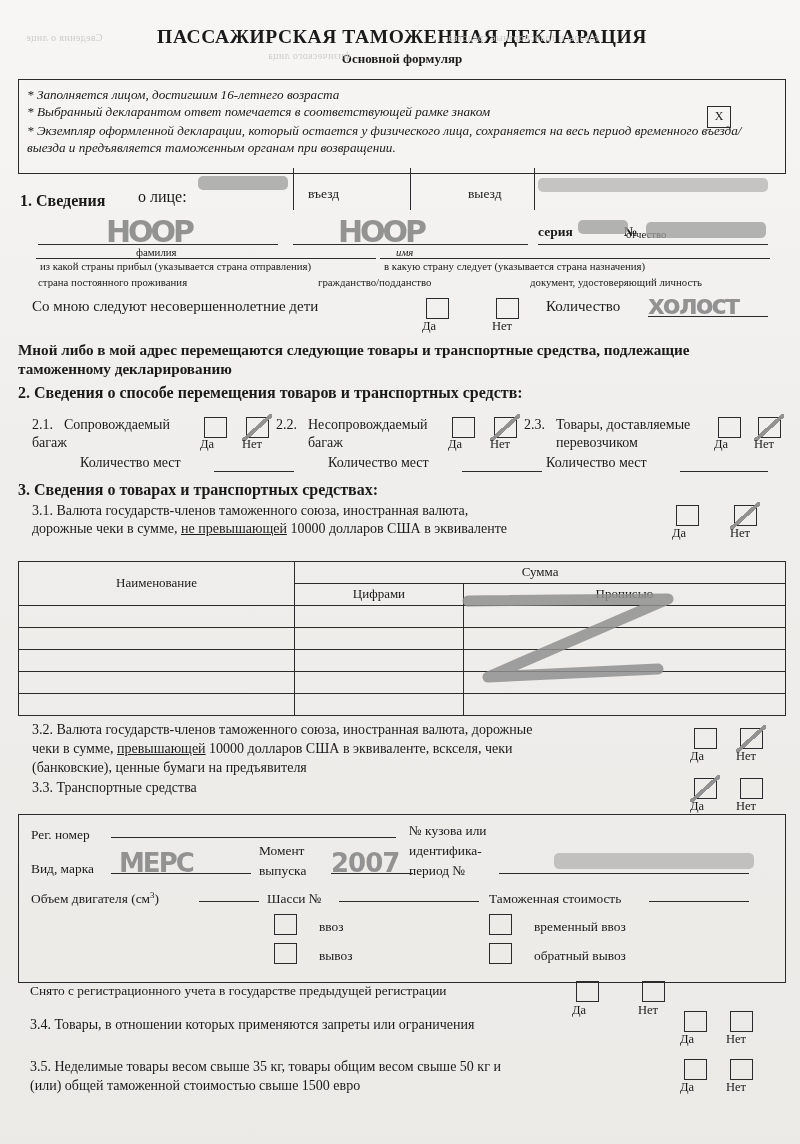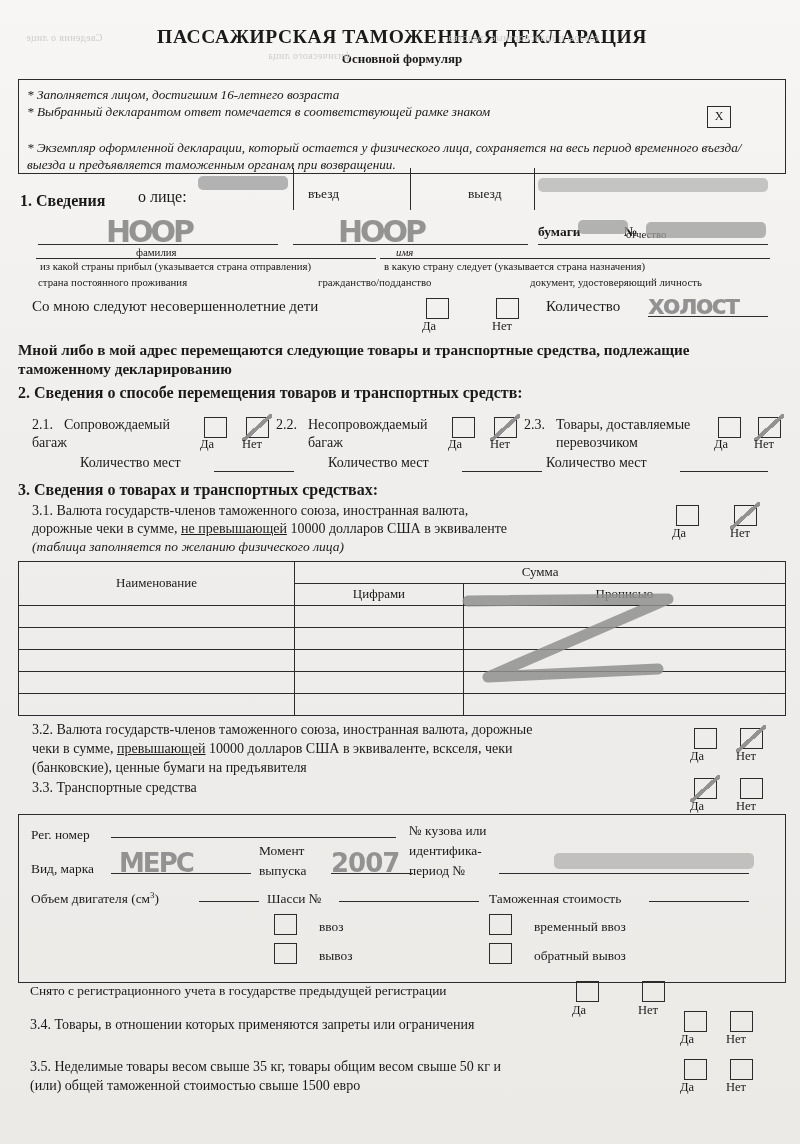--- a/index.html
+++ b/index.html
@@ -134,21 +134,21 @@
     <div class="bleed" style="left:8px;top:22px;">Сведения о лице</div>
     <div class="bleed" style="left:430px;top:22px;">товары и транспортные средства</div>
     <div class="bleed" style="left:250px;top:40px;">физического лица</div>
 
     <h1 class="title">ПАССАЖИРСКАЯ ТАМОЖЕННАЯ ДЕКЛАРАЦИЯ</h1>
     <div class="subtitle">Основной формуляр</div>
 
     <div class="box" style="margin-top:12px;height:80px;">
       <div class="note">* Заполняется лицом, достигшим 16-летнего возраста</div>
       <div class="note">* Выбранный декларантом ответ помечается в соответствующей рамке знаком</div>
-      <div class="note" style="margin-top:18px;font-family:Liberation Serif, serif;">* Экземпляр оформленной декларации, который остается у физического лица, сохраняется на весь период временного въезда/выезда и предъявляется таможенным органам при возвращении.</div>
+      <div class="note" style="margin-top:1px;font-family:Liberation Serif, serif;">* Экземпляр оформленной декларации, который остается у физического лица, сохраняется на весь период временного въезда/выезда и предъявляется таможенным органам при возвращении.</div>
       <div class="xmark-box">X</div>
     </div>
 
     <div class="row" style="height:26px;margin-top:8px;position:relative;">
       <span class="sec-h" style="position:absolute;left:2px;top:2px;">1. Сведения</span>
       <span style="position:absolute;left:120px;top:6px;font-size:16px;">о лице:</span>
       <span style="position:absolute;left:290px;top:4px;font-size:13.5px;">въезд</span>
       <span style="position:absolute;left:450px;top:4px;font-size:13.5px;">выезд</span>
 
       <div style="position:absolute;left:275px;top:-14px;width:240px;height:42px;border-left:1px solid #2b2b2b;border-right:1px solid #2b2b2b;">
@@ -160,21 +160,21 @@
 
     <div class="row" style="height:44px;position:relative;margin-top:2px;">
       <div style="position:absolute;left:20px;top:34px;width:240px;border-bottom:1px solid #2b2b2b;"></div>
       <div style="position:absolute;left:275px;top:34px;width:235px;border-bottom:1px solid #2b2b2b;"></div>
       <div style="position:absolute;left:520px;top:34px;width:230px;border-bottom:1px solid #2b2b2b;"></div>
       <span class="tiny" style="position:absolute;left:118px;top:36px;">фамилия</span>
       <span class="tiny" style="position:absolute;left:378px;top:36px;font-style:italic;">имя</span>
       <span class="tiny" style="position:absolute;left:608px;top:18px;">отчество</span>
       <span class="ink" style="left:88px;top:4px;font-size:30px;letter-spacing:-3px;">НООР</span>
       <span class="ink" style="left:320px;top:4px;font-size:30px;letter-spacing:-3px;">НООР</span>
-      <span style="position:absolute;left:520px;top:14px;font-size:13.5px;font-weight:bold;">бумаги</span>
+      <span style="position:absolute;left:520px;top:14px;font-size:13.5px;font-weight:bold;">серия</span>
       <span style="position:absolute;left:606px;top:14px;font-size:13.5px;font-weight:bold;">№</span>
       <div class="smudge" style="left:560px;top:10px;width:50px;height:14px;"></div>
       <div class="smudge" style="left:628px;top:12px;width:120px;height:16px;"></div>
     </div>
 
     <div class="row" style="height:22px;position:relative;">
       <div style="position:absolute;left:18px;top:4px;width:340px;border-bottom:1px solid #2b2b2b;"></div>
       <div style="position:absolute;left:362px;top:4px;width:390px;border-bottom:1px solid #2b2b2b;"></div>
       <span class="tiny" style="position:absolute;left:22px;top:6px;">из какой страны прибыл (указывается страна отправления)</span>
       <span class="tiny" style="position:absolute;left:366px;top:6px;">в какую страну следует (указывается страна назначения)</span>
@@ -234,21 +234,20 @@
       <div style="position:absolute;left:662px;top:54px;width:88px;border-bottom:1px solid #2b2b2b;"></div>
     </div>
 
     <div class="sec-h" style="margin-top:2px;">3.  Сведения о товарах и транспортных средствах:</div>
 
     <div class="row" style="height:54px;position:relative;margin-top:4px;">
       <span style="position:absolute;left:14px;top:0;font-size:14px;">3.1. Валюта государств-членов таможенного союза, иностранная валюта,</span>
       <span style="position:absolute;left:14px;top:18px;font-size:14px;">
         <span>дорожные чеки в сумме, </span><span style="text-decoration:underline;">не превышающей</span><span> 10000 долларов США в эквиваленте</span>
       </span>
-      <span style="position:absolute;left:14px;top:36px;font-size:13.5px;font-style:italic;">(таблица заполняется по желанию физического лица)</span>
       <span class="cb" style="position:absolute;left:658px;top:2px;"></span>
       <span class="cb checked" style="position:absolute;left:716px;top:2px;"></span>
       <span class="cblabel" style="position:absolute;left:654px;top:23px;">Да</span>
       <span class="cblabel" style="position:absolute;left:712px;top:23px;">Нет</span>
     </div>
 
     <div style="position:relative;">
       <table class="money">
         <tbody>
             <tr>

